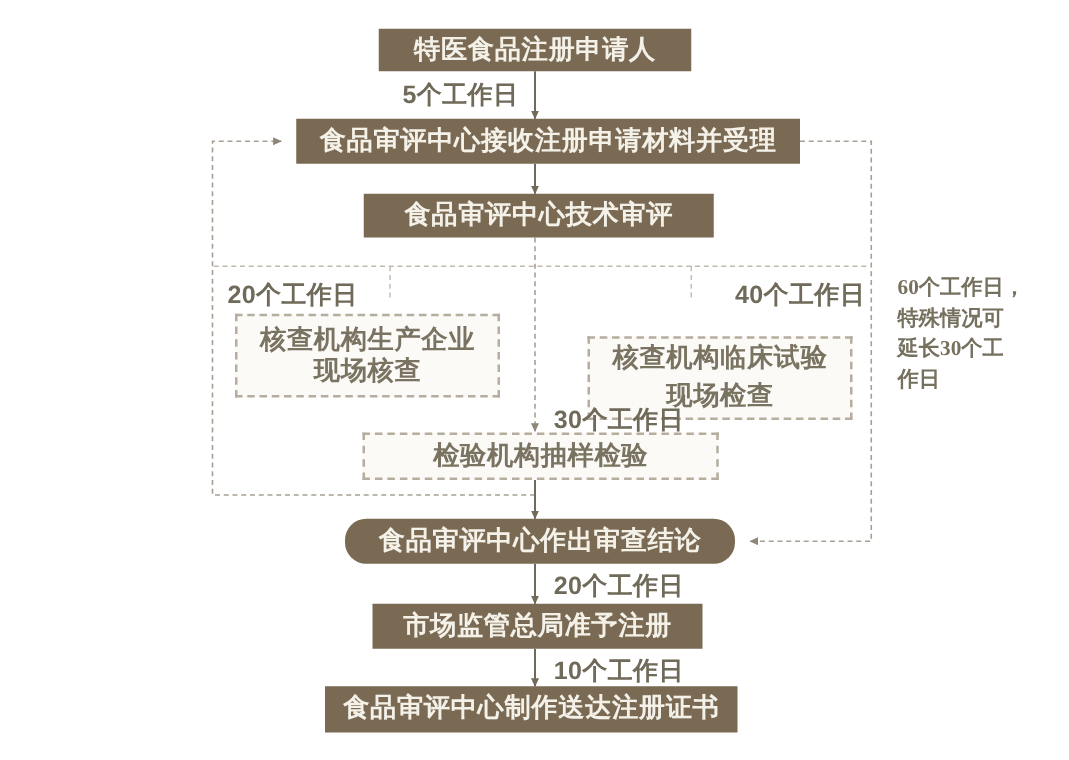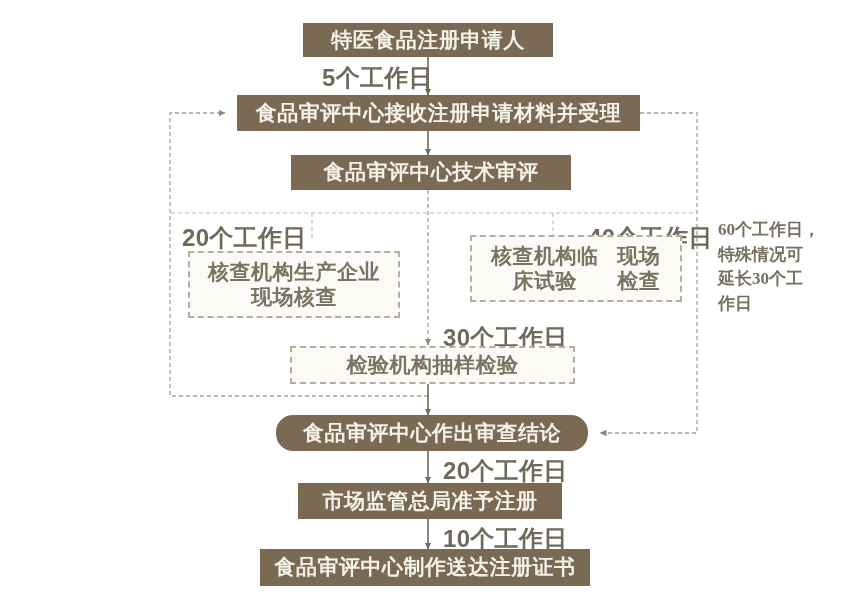--- a/index.html
+++ b/index.html
@@ -68,21 +68,21 @@
   .note.plain {
     border: none;
     background: transparent;
     padding: 0;
     font-family: Liberation Serif, serif;
   }
   
   .edge-label {
     position: absolute;
     color: #6f6a59;
-    font-size: 24px;
+    font-size: 20px;
     font-weight: 700;
     white-space: nowrap;
     letter-spacing: 0.3px;
   }
 </style>
 </head>
 <body>
 
 <div id="flow-root">
 
@@ -142,21 +142,21 @@
 
   <div class="edge-label" style="left:182px; top:222px;">20个工作日</div>
 
   <div class="edge-label" style="left:588px; top:222px;">40个工作日</div>
 
   <div class="node dashed" style="left:188px; top:251px; width:212px; height:67px; flex-direction:column; justify-content:center;">
     <div>核查机构生产企业</div>
     <div>现场核查</div>
   </div>
 
-  <div class="node dashed" style="left:470px; top:235px; width:212px; height:67px; flex-direction:row; justify-content:space-between;">
+  <div class="node dashed" style="left:470px; top:269px; width:212px; height:67px; flex-direction:column; justify-content:space-between;">
     <div>核查机构临床试验</div>
     <div>现场检查</div>
   </div>
 
   <div class="edge-label" style="left:443px; top:322px;">30个工作日</div>
 
   <div class="node dashed" style="left:290px; top:346px; width:285px; height:38px;">
     <span>检验机构抽样检验</span>
   </div>
 

